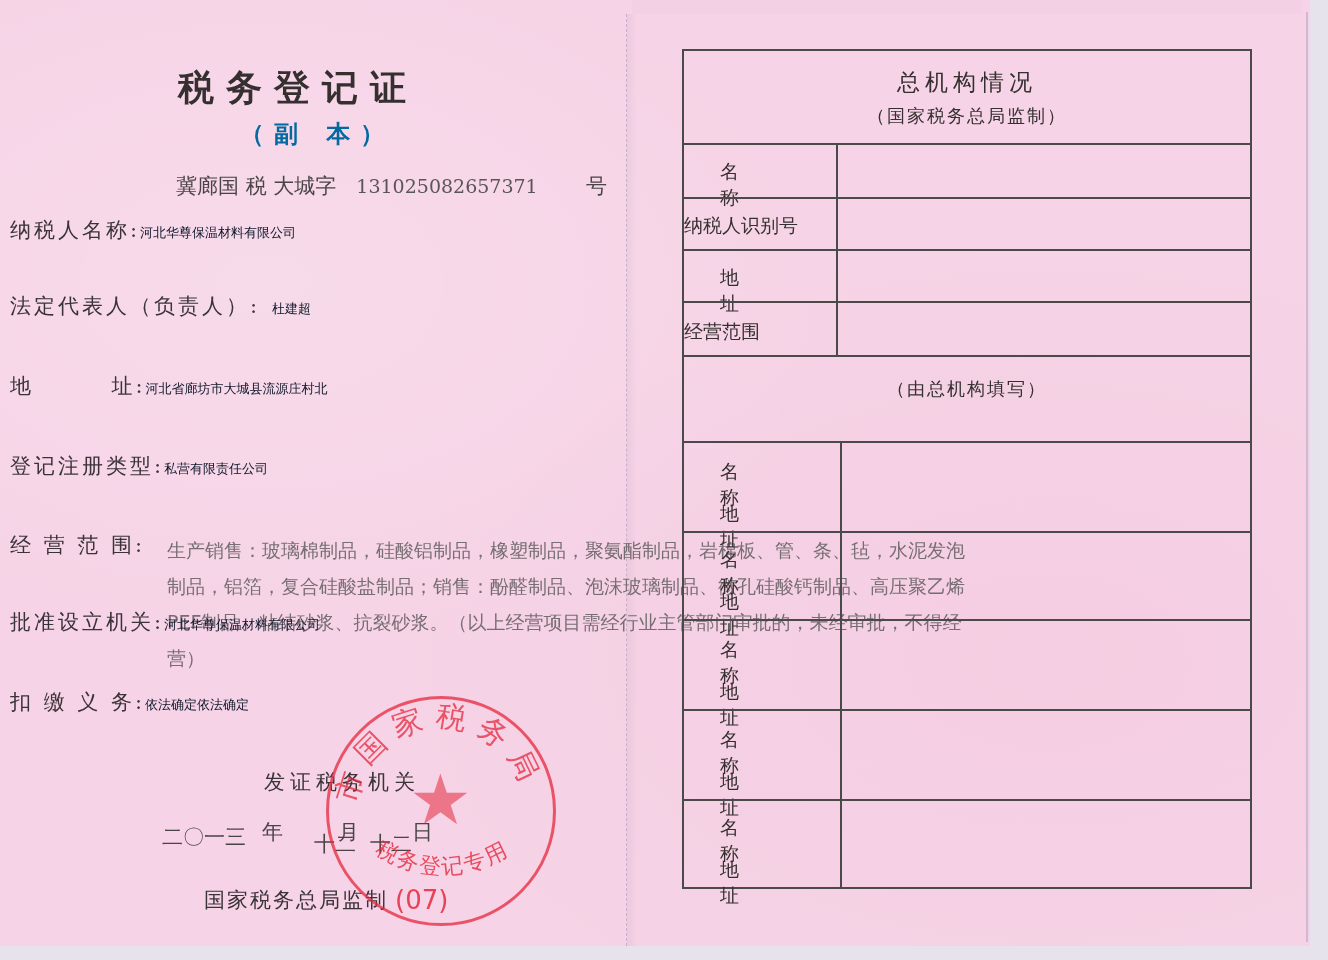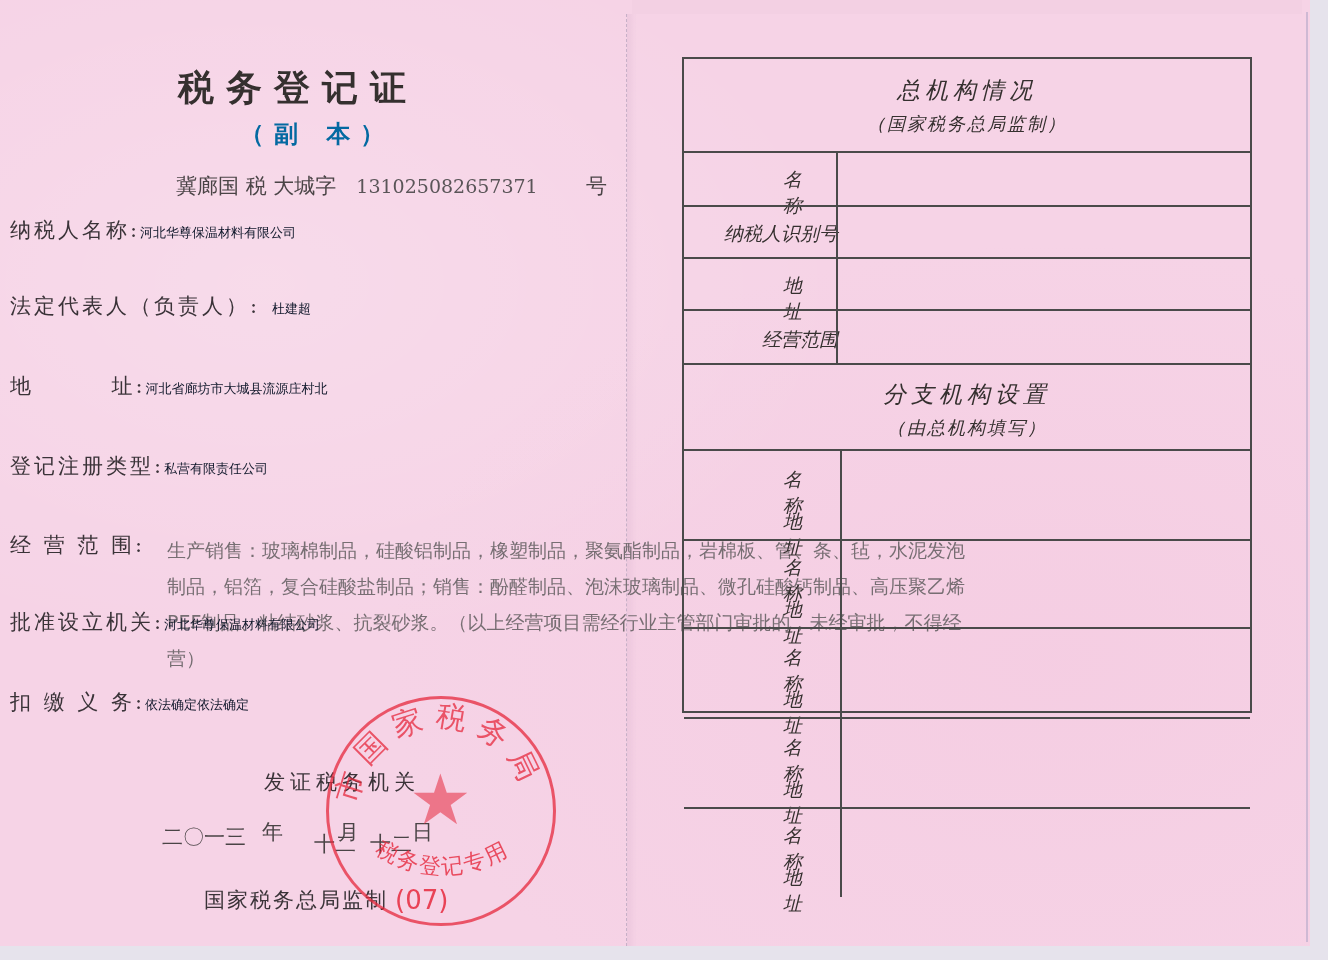--- a/index.html
+++ b/index.html
@@ -49,29 +49,29 @@
 
     .stamp {
       position: absolute; left: 326px; top: 696px; width: 224px; height: 224px; border-radius: 50%;
       border: 3px solid rgba(230,40,60,0.75); pointer-events: none;
     }
     .stamp svg { position: absolute; left: 0; top: 0; }
     .stamp .star { position: absolute; left: 80px; top: 66px; font-size: 70px; color: rgba(230,40,60,0.55); line-height: 1; }
     .stamp .code { position: absolute; left: 66px; top: 186px; font-size: 26px; color: rgba(230,40,60,0.85); font-family: "DejaVu Sans", sans-serif; }
 
     .table {
-      position: absolute; left: 682px; top: 57px; width: 570px; height: 656px;
-      border: 2px solid #4a4a4a; box-sizing: border-box; font-style: italic;
+      position: absolute; left: 682px; top: 49px; width: 570px; height: 840px;
+      border: 2px solid #4a4a4a; box-sizing: border-box;
     }
     .thead { position: absolute; left: 0; width: 100%; text-align: center; }
     .thead .h { font-size: 23px; letter-spacing: 5px; color: #35302f; }
     .thead .s { font-size: 18px; letter-spacing: 2px; color: #35302f; margin-top: 6px; }
     .hline { position: absolute; left: 0; width: 100%; height: 0; border-top: 2px solid #4a4a4a; }
     .vline { position: absolute; width: 0; border-left: 2px solid #4a4a4a; }
-    .cell-lbl { position: absolute; left: 0; width: 154px; text-align: right; font-size: 19px; color: #35302f; }
+    .cell-lbl { position: absolute; left: 0; width: 154px; text-align: left; font-size: 19px; color: #35302f; }
     .cell-lbl.spread { letter-spacing: 36px; padding-left: 36px; box-sizing: border-box; }
   </style>
 </head>
 <body>
 
 <div class="page"></div>
 <div class="right-page-top"></div>
 <div class="fold"></div>
 <div class="right-edge"></div>
 
@@ -144,21 +144,20 @@
   <div class="hline" style="top:146px"></div>
   <div class="cell-lbl" style="top:162px">纳税人识别号</div>
   <div class="hline" style="top:198px"></div>
   <div class="cell-lbl spread" style="top:214px">地 址</div>
   <div class="hline" style="top:250px"></div>
   <div class="cell-lbl" style="top:268px">经营范围</div>
   <div class="hline" style="top:304px"></div>
   <div class="vline" style="left:152px;top:92px;height:212px"></div>
 
   <div class="thead" style="top:320px">
-    <div class="h">分支机构设置</div>
     <div class="s">（由总机构填写）</div>
   </div>
   <div class="hline" style="top:390px"></div>
 
   <div class="cell-lbl spread" style="top:408px">名 称</div>
   <div class="cell-lbl spread" style="top:450px">地 址</div>
   <div class="hline" style="top:480px"></div>
   <div class="cell-lbl spread" style="top:496px">名 称</div>
   <div class="cell-lbl spread" style="top:538px">地 址</div>
   <div class="hline" style="top:568px"></div>

